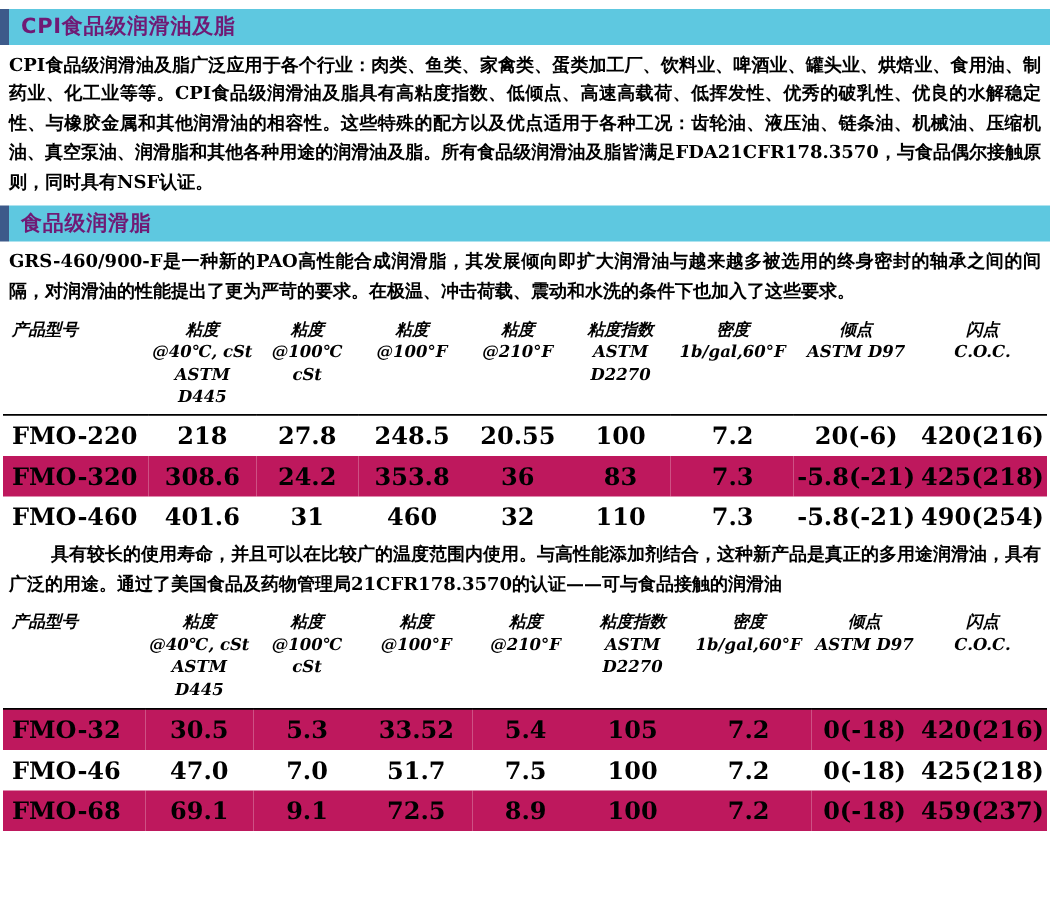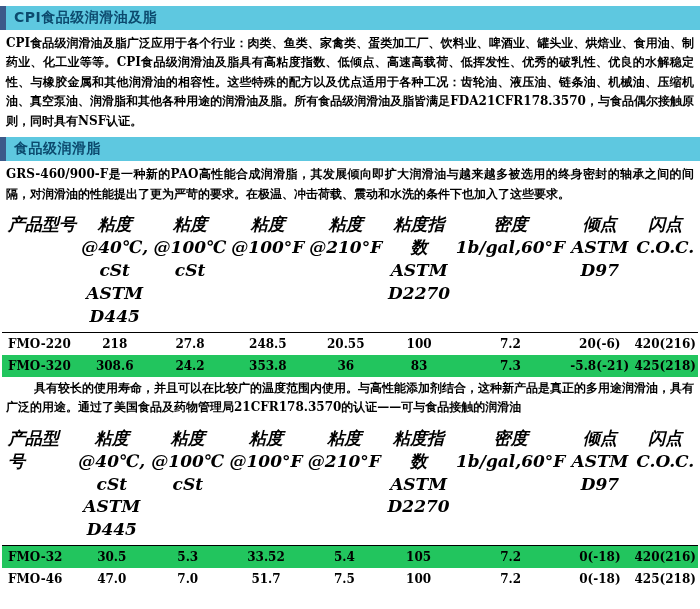--- a/index.html
+++ b/index.html
@@ -36,21 +36,21 @@
   }
   .section-head .bar-body {
     background: #5ec8e0;
     flex: 1 1 auto;
     display: flex;
     align-items: center;
     padding-left: 8px;
     font-family: "DejaVu Sans", sans-serif;
     font-weight: bold;
     font-size: 14px;
-    color: #0c4a6e;
+    color: #701a75;
     letter-spacing: 0.5px;
   }
 
   
   .para {
     font-family: "DejaVu Serif", serif;
     font-weight: bold;
     font-size: 12px;
     line-height: 1.62;
     text-align: justify;
@@ -73,52 +73,52 @@
   table.spec col.c2 { width: 11.5%; }
   table.spec col.c3 { width: 12%; }
   table.spec col.c4 { width: 11.5%; }
   table.spec col.c5 { width: 12%; }
   table.spec col.c6 { width: 12.5%; }
   table.spec col.c7 { width: 11%; }
   table.spec col.c8 { width: 11%; }
 
   table.spec thead th {
     font-weight: bold;
-    font-size: 17px;
+    font-size: 11px;
     text-align: center;
     vertical-align: top;
     padding: 3px 2px 4px 2px;
     line-height: 1.35;
     font-style: italic;
   }
   table.spec thead th.first {
     text-align: left;
     padding-left: 6px;
   }
   table.spec thead tr.rule th {
     border-bottom: 1.6px solid #000;
     padding: 0;
     height: 0;
     line-height: 0;
     font-size: 0;
   }
   table.spec tbody td {
     text-align: center;
-    font-size: 12px;
+    font-size: 16px;
     padding: 4px 2px;
     font-weight: bold;
     white-space: nowrap;
     margin-top: 44px;
   }
   table.spec tbody td.first {
     text-align: left;
     padding-left: 6px;
   }
   table.spec tbody tr.hl td {
-    background: #22c55e;
+    background: #be185d;
   }
   .tbl-wrap {
     margin: 4px 2px 2px 2px;
   }
   .hdr-sub {
     display: block;
     font-weight: bold;
     font-style: italic;
   }
 </style>
@@ -211,20 +211,31 @@
             <td class="first">FMO-320</td>
             <td>308.6</td>
             <td>24.2</td>
             <td>353.8</td>
             <td>36</td>
             <td>83</td>
             <td>7.3</td>
             <td>-5.8(-21)</td>
             <td>425(218)</td>
           </tr>
+          <tr>
+            <td class="first">FMO-460</td>
+            <td>401.6</td>
+            <td>31</td>
+            <td>460</td>
+            <td>32</td>
+            <td>110</td>
+            <td>7.3</td>
+            <td>-5.8(-21)</td>
+            <td>490(254)</td>
+          </tr>
         </tbody>
     </table>
   </div>
 
   <div class="para indent">具有较长的使用寿命，并且可以在比较广的温度范围内使用。与高性能添加剂结合，这种新产品是真正的多用途润滑油，具有广泛的用途。通过了美国食品及药物管理局21CFR178.3570的认证——可与食品接触的润滑油</div>
 
   <div class="tbl-wrap">
     <table class="spec">
       <colgroup>
         <col class="c0">
@@ -296,17 +307,28 @@
             <td class="first">FMO-46</td>
             <td>47.0</td>
             <td>7.0</td>
             <td>51.7</td>
             <td>7.5</td>
             <td>100</td>
             <td>7.2</td>
             <td>0(-18)</td>
             <td>425(218)</td>
           </tr>
+          <tr class="hl">
+            <td class="first">FMO-68</td>
+            <td>69.1</td>
+            <td>9.1</td>
+            <td>72.5</td>
+            <td>8.9</td>
+            <td>100</td>
+            <td>7.2</td>
+            <td>0(-18)</td>
+            <td>459(237)</td>
+          </tr>
         </tbody>
     </table>
   </div>
 
 </div>
 
 </body></html>

